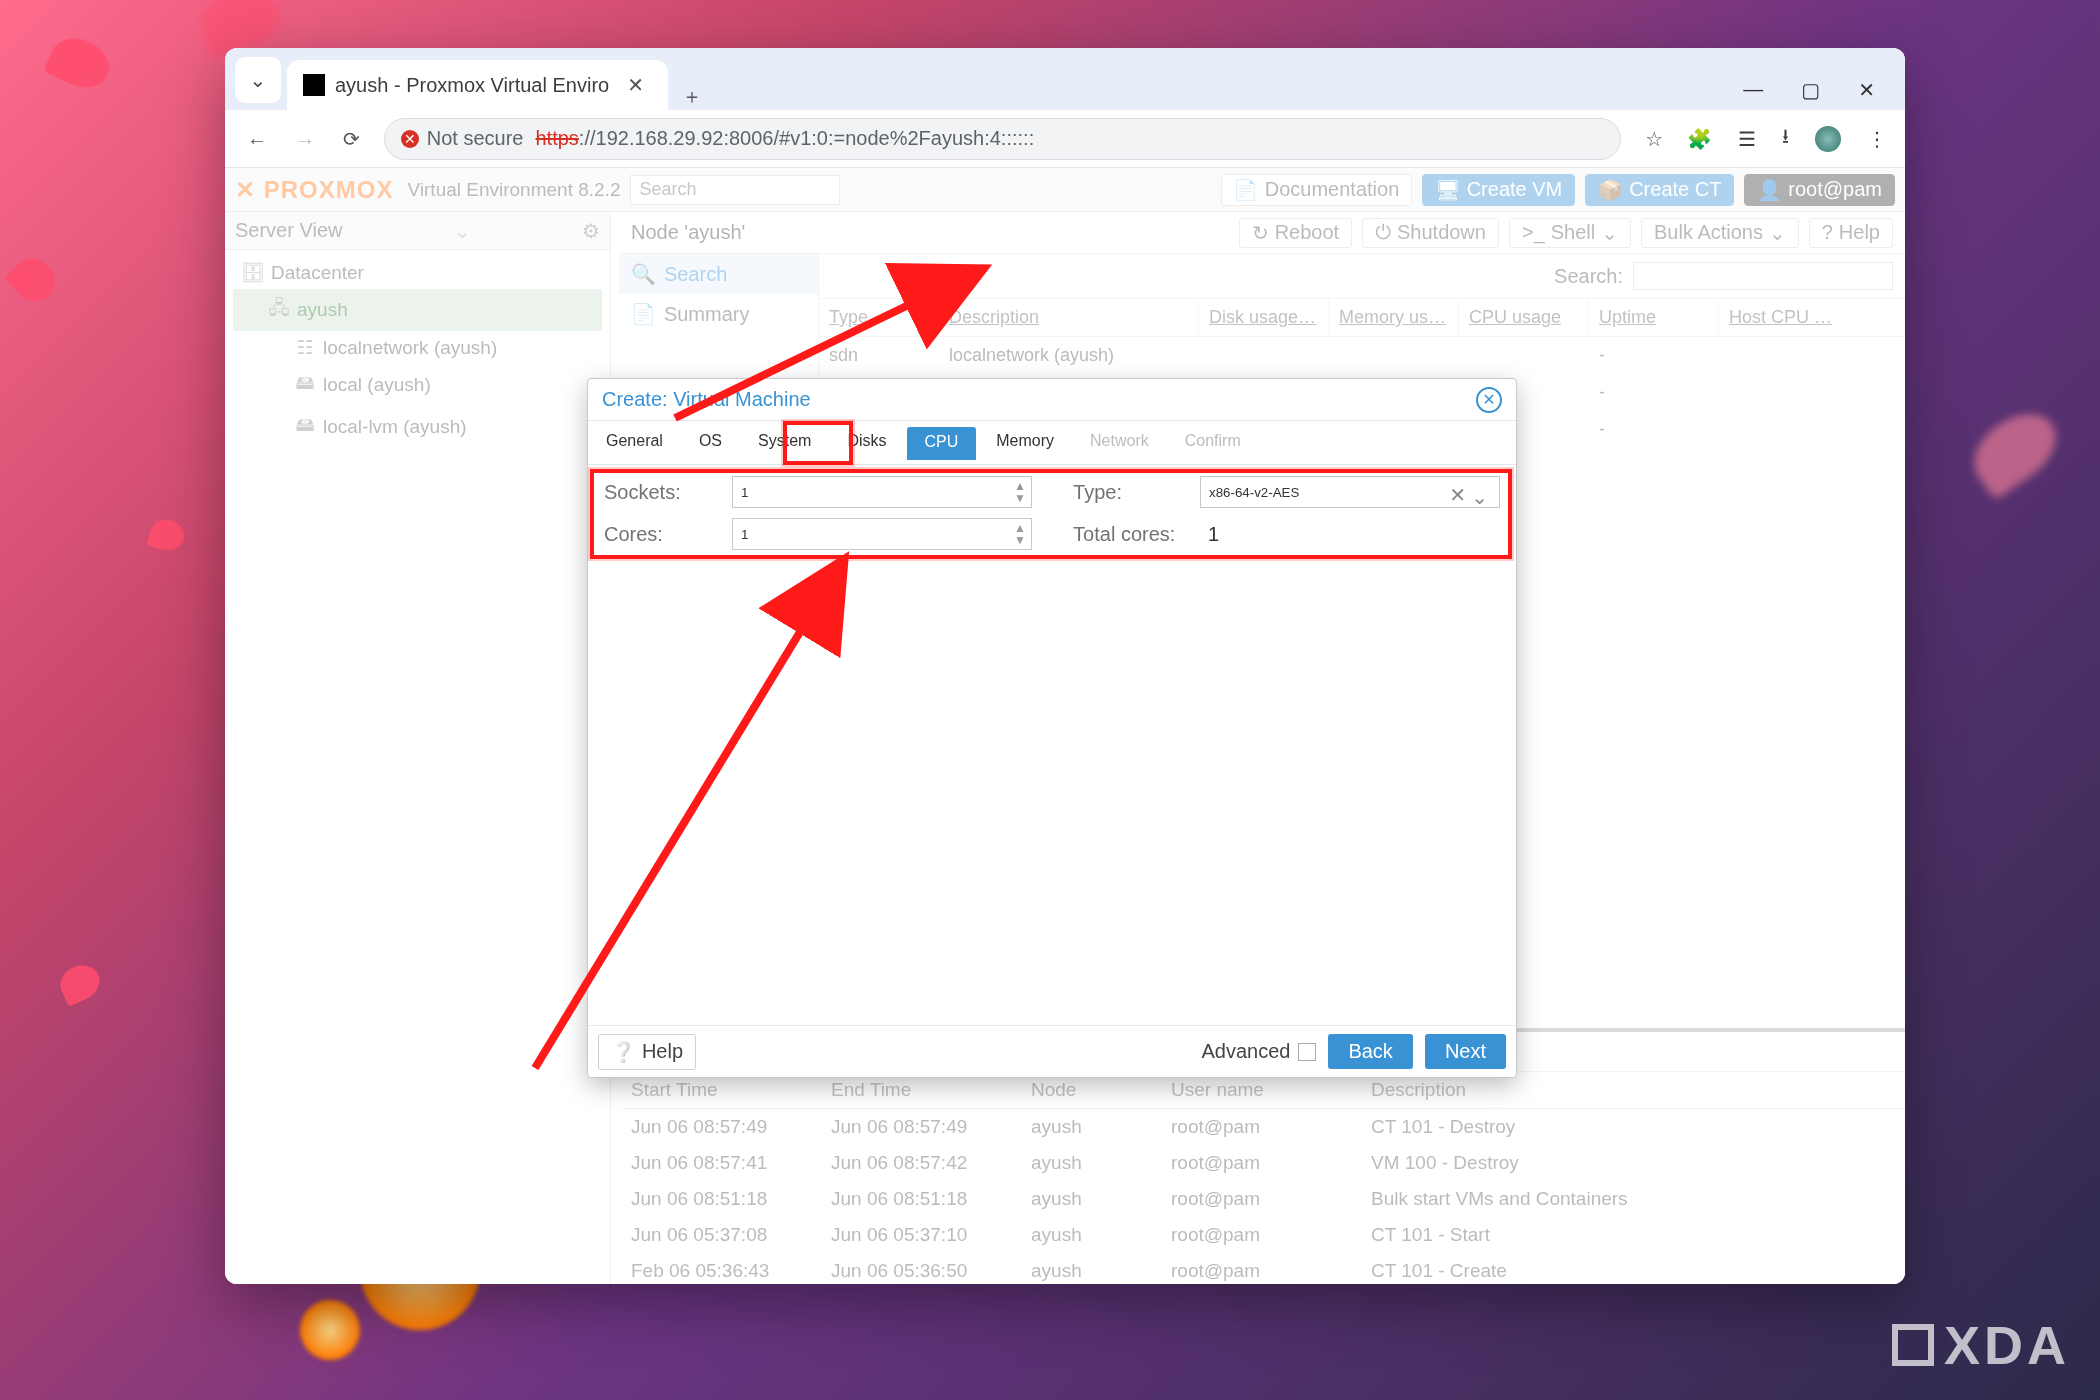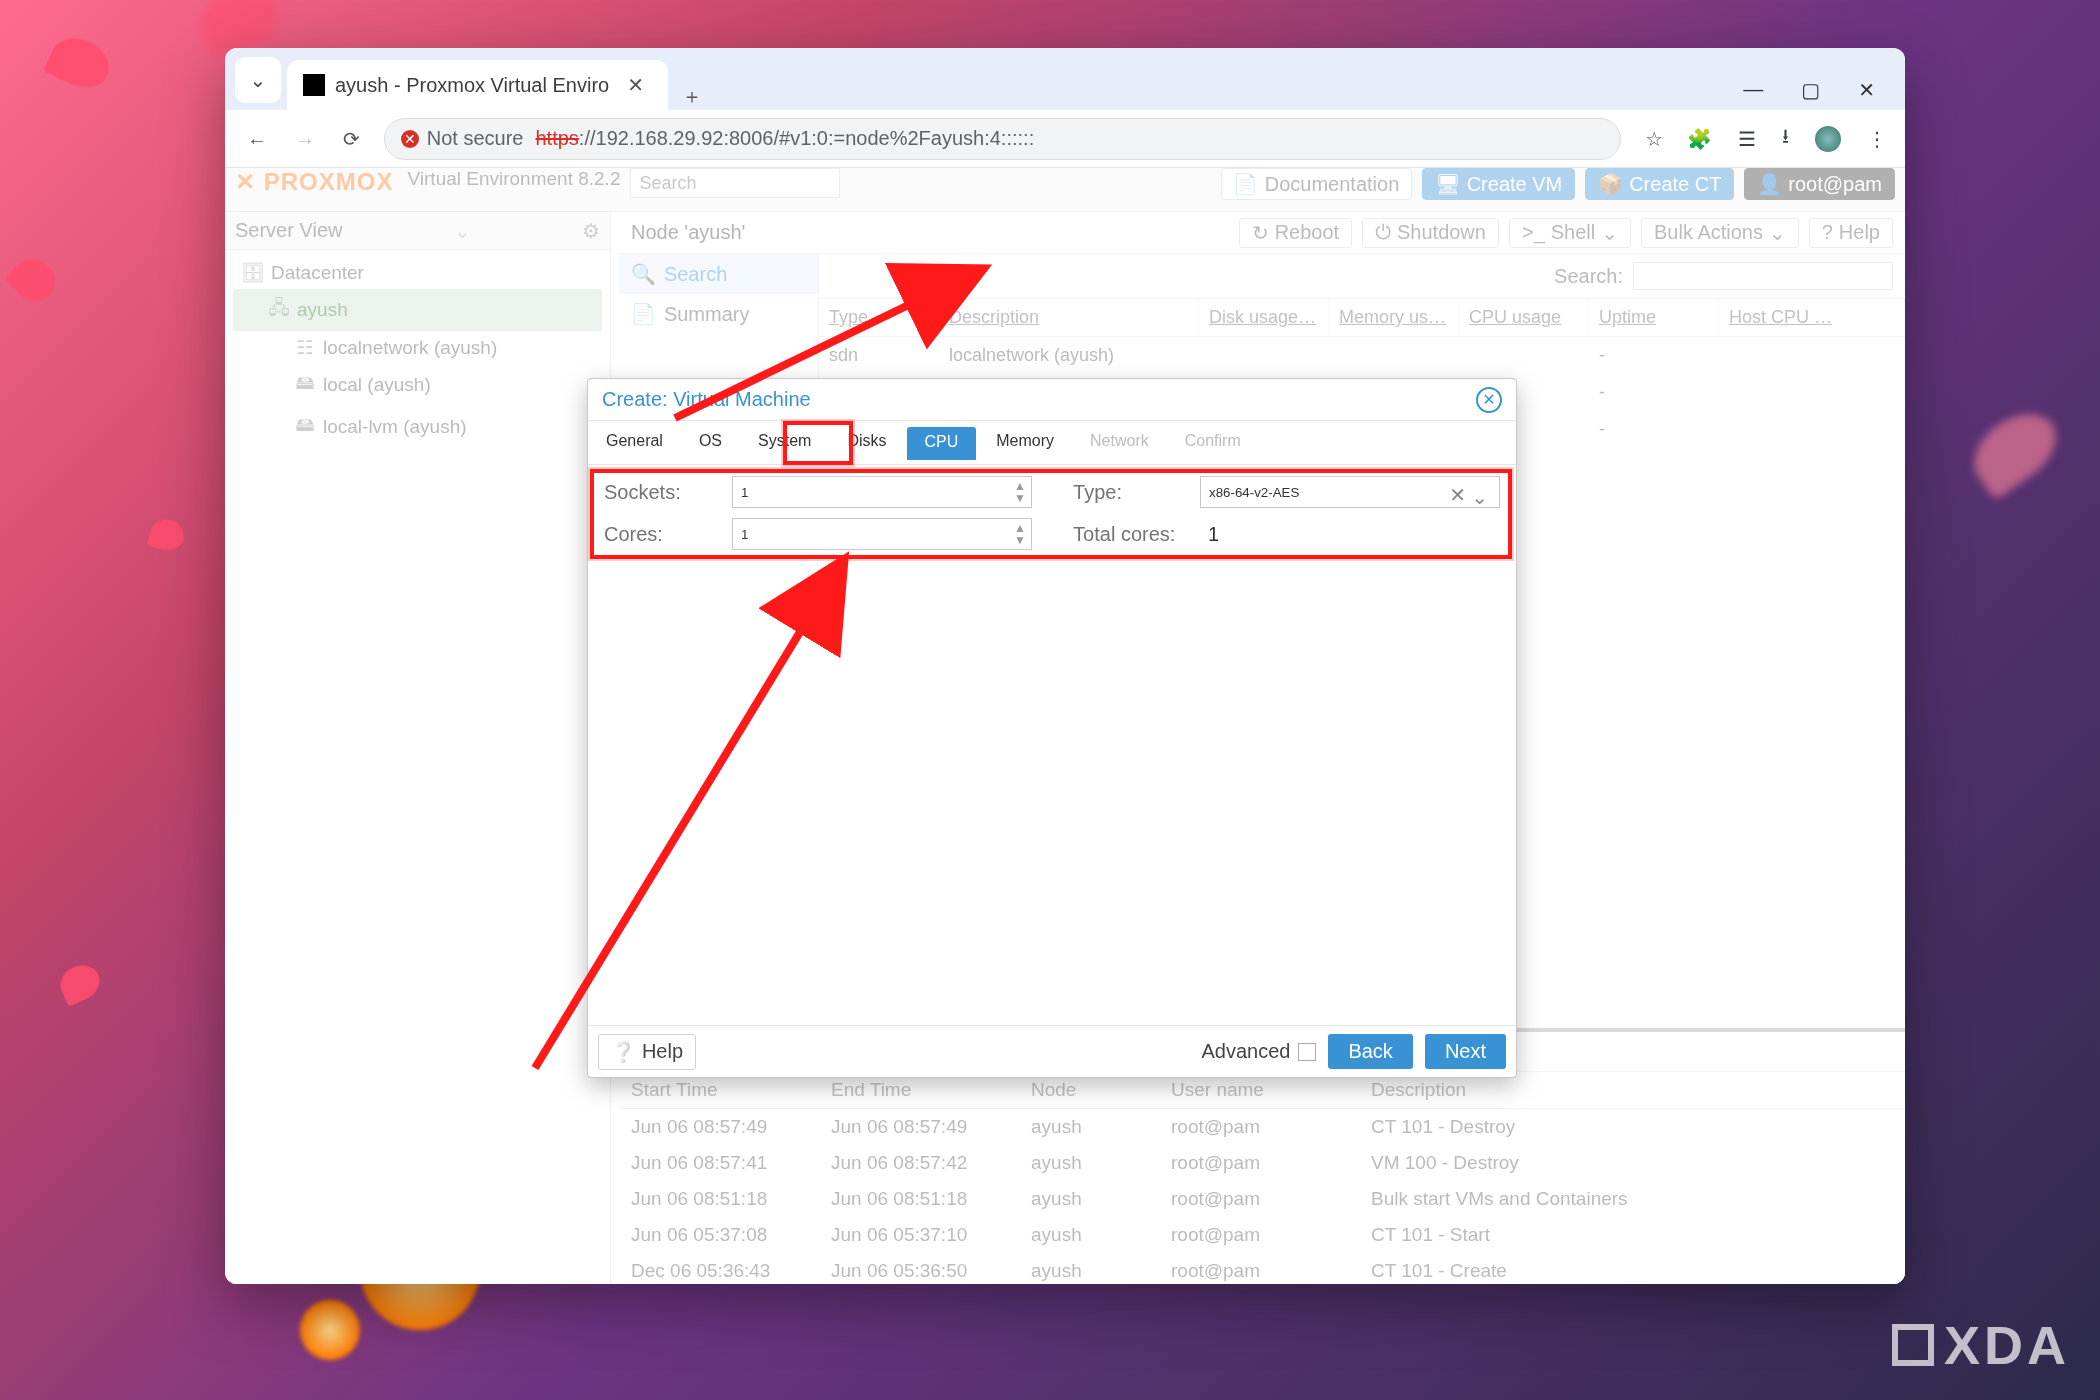--- a/index.html
+++ b/index.html
@@ -22,21 +22,21 @@
   .insecure { display:flex;align-items:center;gap:8px;color:#5f6368;}
   .insecure .dot { width:18px;height:18px;border-radius:50%;background:#d93025;color:#fff;display:flex;align-items:center;justify-content:center;font-size:14px;}
   .urltext { color:#5f6368; }
   .urltext .strike { text-decoration: line-through; color:#d93025; }
   .toolicons { display:flex; gap:26px; color:#3c4043; align-items:center;}
   .toolicons span { display:inline-flex; }
 
   .app { flex:1; position: relative; background:#fff; font-size:20px; color:#444; }
   .whitewash { position:absolute; inset:0; background:rgba(255,255,255,0.6); z-index:5; pointer-events:none; }
   
-  .pve-header { height:44px; background:#f5f5f5; border-bottom:1px solid #d9d9d9; display:flex; align-items:flex-start; gap:10px; padding:0 10px;}
+  .pve-header { height:44px; background:#f5f5f5; border-bottom:1px solid #d9d9d9; display:flex; align-items:center; gap:10px; padding:0 10px;}
   .logo { font-weight:700; letter-spacing:1px; color:#ff7a1a; font-size:24px;}
   .logo .x { color:#ff7a1a;}
   .ver { color:#555; font-size:19px; margin-left:4px;}
   .hsearch input { width:210px; height:30px; border:1px solid #cfcfcf; background:#fff; padding:0 8px; font-size:18px;}
   .hspacer { flex:1; }
   .hbtn { height:32px; padding:0 12px; border-radius:4px; display:flex;align-items:center;gap:6px;background:#fff;border:1px solid #d0d0d0;color:#555;}
   .hbtn.blue { background:#3892d4; border-color:#3892d4; color:#fff;}
   .hbtn.dark { background:#3a3a3a; border-color:#3a3a3a; color:#fff;}
   
   .appbody { position:absolute; top:44px; bottom:0; left:0; right:0; display:flex;gap:8px; }
@@ -294,21 +294,21 @@
                 <div>Bulk start VMs and Containers</div>
               </div>
               <div class="taskrow">
                 <div>Jun 06 05:37:08</div>
                 <div>Jun 06 05:37:10</div>
                 <div>ayush</div>
                 <div>root@pam</div>
                 <div>CT 101 - Start</div>
               </div>
               <div class="taskrow">
-                <div>Dec 06 05:36:43</div>
+                <div>Feb 06 05:36:43</div>
                 <div>Jun 06 05:36:50</div>
                 <div>ayush</div>
                 <div>root@pam</div>
                 <div>CT 101 - Create</div>
               </div>
             </div>
         </div>
       </div>
     </div>
 

